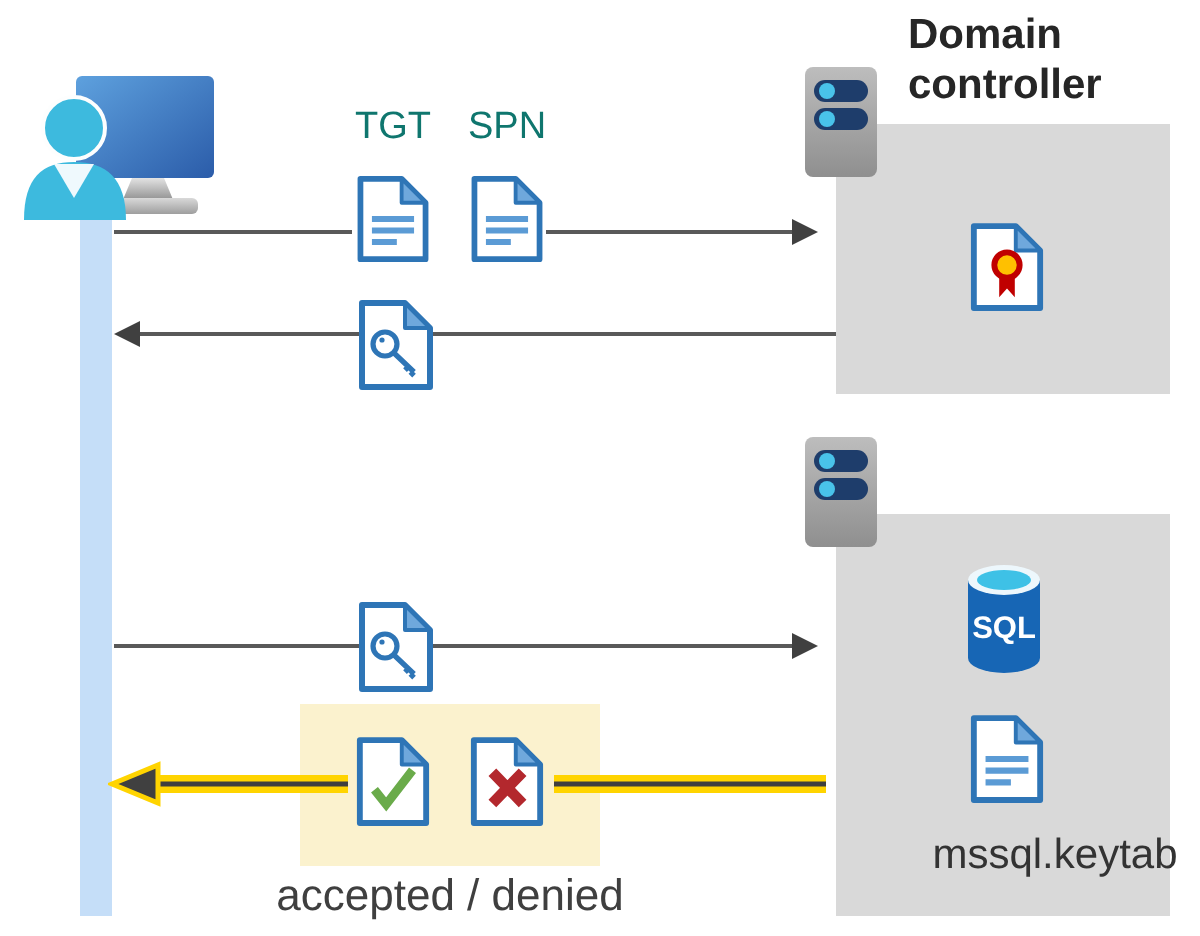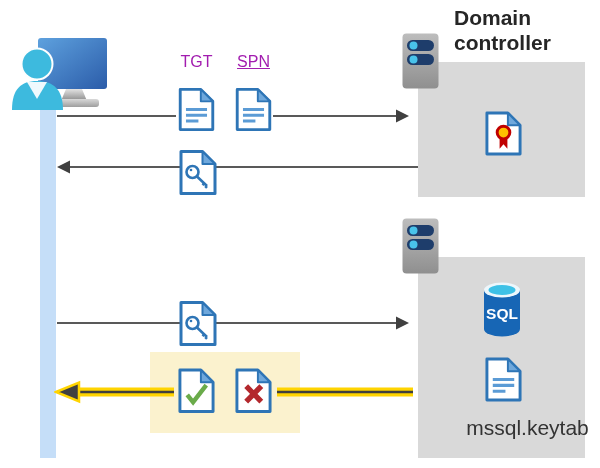--- a/index.html
+++ b/index.html
@@ -2,21 +2,21 @@
 <html><head>
 <meta charset="utf-8">
 <style>
   html,body{margin:0;padding:0;background:#ffffff;}
   .canvas{
     position:relative;width:600px;height:468px;background:#ffffff;overflow:hidden;
     font-family:"Liberation Sans","DejaVu Sans",sans-serif;
   }
   .abs{position:absolute;}
   .title{font-weight:bold;color:#262626;font-size:21px;line-height:25px;}
-  .label{color:#a21caf;font-size:16px;}
+  .label{color:#0f766e;font-size:19px;}
   .gray-box{background:#d9d9d9;}
   .timeline{background:#c5def8;}
   .yellow-box{background:#fbf2ce;}
   .keytab-label{font-size:21px;color:#333333;text-align:center;margin-left:26px;}
   .result-label{font-size:22px;color:#3f3f3f;text-align:center;}
   .tick-label{text-align:center;}
   svg{display:block;}
 </style>
 </head>
 <body>
@@ -106,21 +106,21 @@
     <text x="19" y="38" text-anchor="middle" font-size="15.5" font-weight="bold" fill="#ffffff">SQL</text>
   </svg>
   <svg class="abs" style="left:484px;top:356px;" width="39" height="47" viewBox="0 0 40 47">
     <path d="M3 2.5 H24.5 L37 15 V44.5 H3 Z" fill="#fff" stroke="#2E75B6" stroke-width="3" stroke-linejoin="round"></path>
     <path d="M24.5 2.5 V15 H37 Z" fill="#6FA8DC" stroke="#2E75B6" stroke-width="2" stroke-linejoin="round"></path>
     <path d="M9 23.5 H31 M9 29.5 H31 M9 35.5 H22" stroke="#5B9BD5" stroke-width="3.2"></path>
   </svg>
   <div class="abs keytab-label" style="left:418px;top:416px;width:167px;">mssql.keytab</div>
 
   <div class="abs label tick-label" style="left:177px;top:53px;width:39px;">TGT</div>
-  <div class="abs label tick-label" style="left:234px;top:53px;width:39px;text-decoration:underline;">SPN</div>
+  <div class="abs label tick-label" style="left:234px;top:53px;width:39px;">SPN</div>
   <svg class="abs" style="left:177px;top:87px;" width="39" height="45" viewBox="0 0 40 47">
     <path d="M3 2.5 H24.5 L37 15 V44.5 H3 Z" fill="#fff" stroke="#2E75B6" stroke-width="3" stroke-linejoin="round"></path>
     <path d="M24.5 2.5 V15 H37 Z" fill="#6FA8DC" stroke="#2E75B6" stroke-width="2" stroke-linejoin="round"></path>
     <path d="M9 23.5 H31 M9 29.5 H31 M9 35.5 H22" stroke="#5B9BD5" stroke-width="3.2"></path>
   </svg>
   <svg class="abs" style="left:234px;top:87px;" width="39" height="45" viewBox="0 0 40 47">
     <path d="M3 2.5 H24.5 L37 15 V44.5 H3 Z" fill="#fff" stroke="#2E75B6" stroke-width="3" stroke-linejoin="round"></path>
     <path d="M24.5 2.5 V15 H37 Z" fill="#6FA8DC" stroke="#2E75B6" stroke-width="2" stroke-linejoin="round"></path>
     <path d="M9 23.5 H31 M9 29.5 H31 M9 35.5 H22" stroke="#5B9BD5" stroke-width="3.2"></path>
   </svg>
@@ -144,14 +144,15 @@
     <path d="M3 2.5 H24.5 L37 15 V45 H3 Z" fill="#fff" stroke="#2E75B6" stroke-width="3" stroke-linejoin="round"></path>
     <path d="M24.5 2.5 V15 H37 Z" fill="#6FA8DC" stroke="#2E75B6" stroke-width="2" stroke-linejoin="round"></path>
     <path d="M10.5 28 L16.5 35.5 L30 18" stroke="#6AAB4A" stroke-width="4.5" fill="none"></path>
   </svg>
   <svg class="abs" style="left:234px;top:367px;" width="39" height="48" viewBox="0 0 40 48">
     <path d="M3 2.5 H24.5 L37 15 V45 H3 Z" fill="#fff" stroke="#2E75B6" stroke-width="3" stroke-linejoin="round"></path>
     <path d="M24.5 2.5 V15 H37 Z" fill="#6FA8DC" stroke="#2E75B6" stroke-width="2" stroke-linejoin="round"></path>
     <path d="M12.5 19 L28 35 M28 19 L12.5 35" stroke="#B3282D" stroke-width="5.5" fill="none"></path>
   </svg>
 
+  <div class="abs result-label" style="left:118px;top:435px;width:214px;">accepted / denied</div>
 
 </div>
 
 </body></html>

